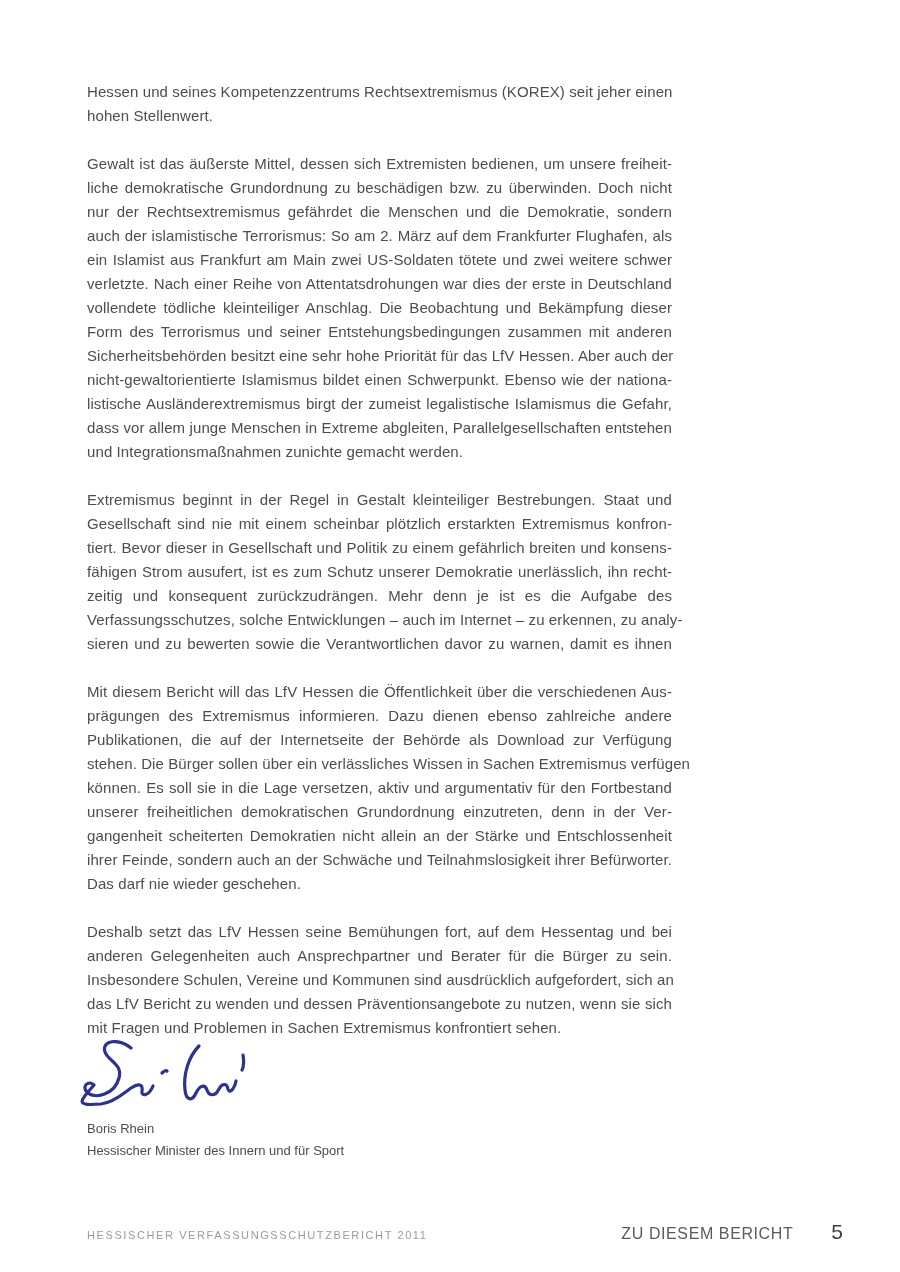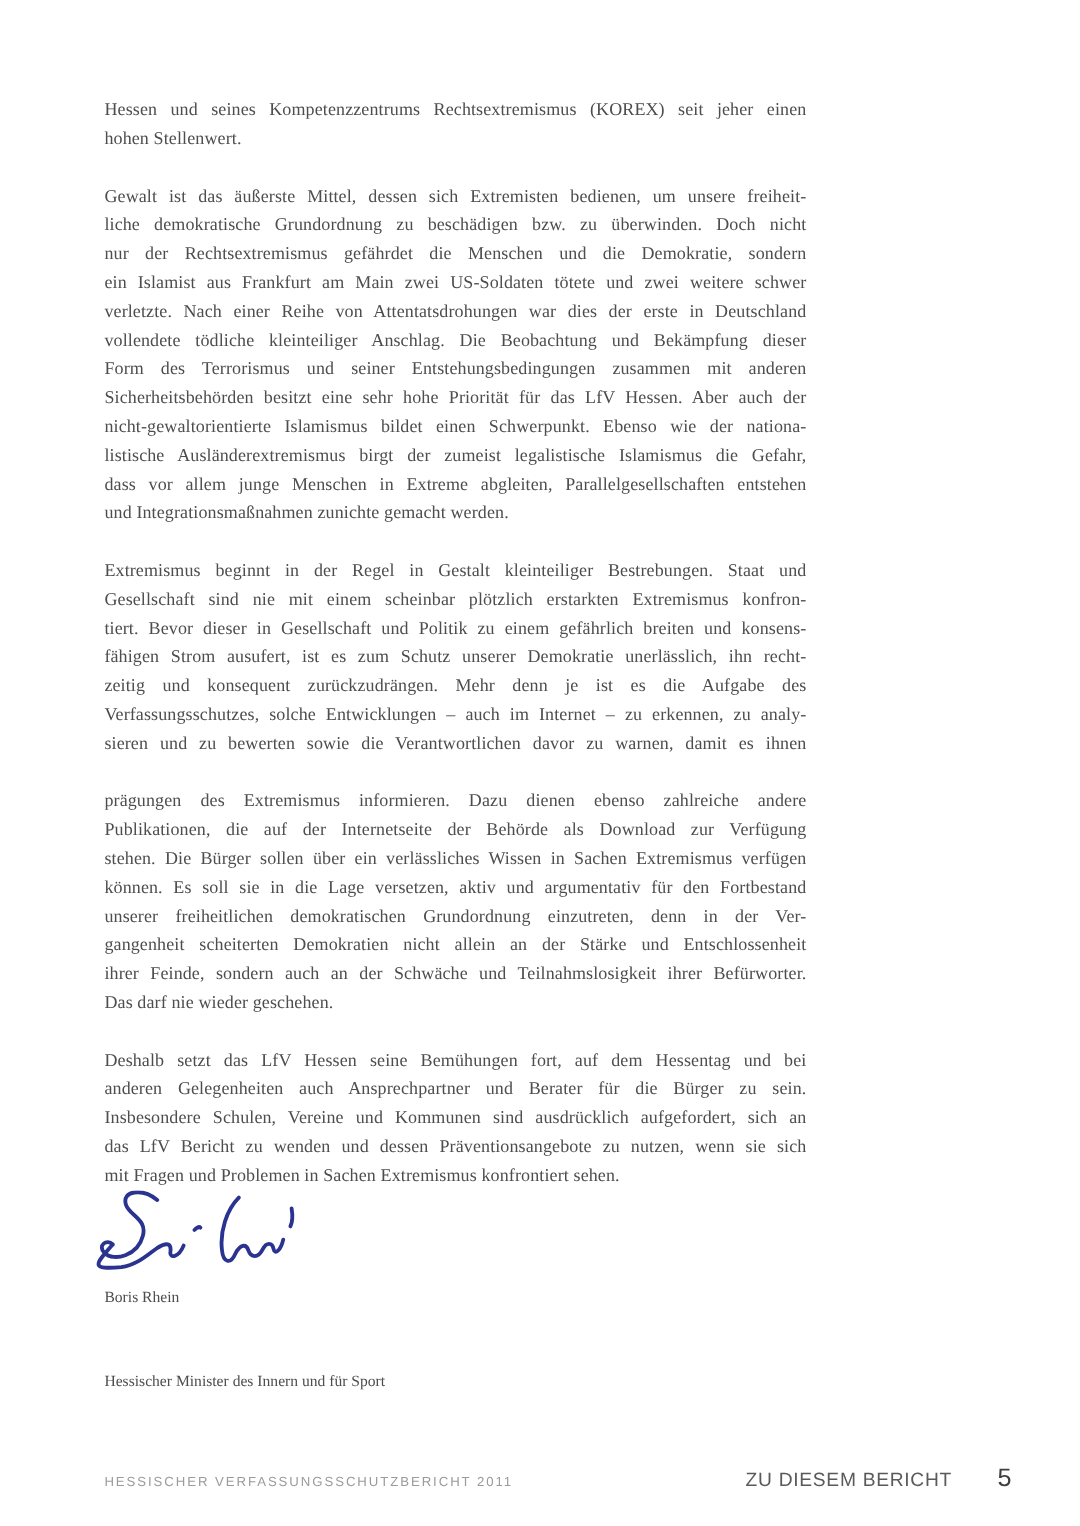--- a/index.html
+++ b/index.html
@@ -9,21 +9,20 @@
     background:#ffffff;
     margin:0 auto;
     font-family:"Liberation Sans", sans-serif;
     overflow:hidden;
   }
   .content {
     position:absolute;
     left:87px; top:80px;
     width:585px;
     color:#4d4d4d;
-    font-family:Liberation Serif, serif;
   }
   .para { margin:0 0 24px 0; }
   .para .line {
     font-size:15px;
     line-height:24px;
     letter-spacing:0.1px;
     white-space:nowrap;
     text-align:justify;
     text-align-last:justify;
   }
@@ -37,21 +36,20 @@
   }
   .sig-name {
     font-size:13px;
     line-height:21px;
     color:#4d4d4d;
   }
   .sig-title {
     font-size:13px;
     line-height:23px;
     color:#4d4d4d;
-    margin-top:48px;
   }
   .footer {
     position:absolute;
     left:87px; right:57px;
     top:1220px;
     display:flex;
     justify-content:space-between;
     align-items:baseline;
   }
   .footer-left {
@@ -83,40 +81,42 @@
   <div class="content">
 
   <div class="para">
         <div class="line">Hessen und seines Kompetenzzentrums Rechtsextremismus (KOREX) seit jeher einen</div>
         <div class="line last">hohen Stellenwert.</div>
       </div>
       <div class="para">
         <div class="line">Gewalt ist das äußerste Mittel, dessen sich Extremisten bedienen, um unsere freiheit-</div>
         <div class="line">liche demokratische Grundordnung zu beschädigen bzw. zu überwinden. Doch nicht</div>
         <div class="line">nur der Rechtsextremismus gefährdet die Menschen und die Demokratie, sondern</div>
+        <div class="line">auch der islamistische Terrorismus: So am 2. März auf dem Frankfurter Flughafen, als</div>
         <div class="line">ein Islamist aus Frankfurt am Main zwei US-Soldaten tötete und zwei weitere schwer</div>
         <div class="line">verletzte. Nach einer Reihe von Attentatsdrohungen war dies der erste in Deutschland</div>
         <div class="line">vollendete tödliche kleinteiliger Anschlag. Die Beobachtung und Bekämpfung dieser</div>
         <div class="line">Form des Terrorismus und seiner Entstehungsbedingungen zusammen mit anderen</div>
         <div class="line">Sicherheitsbehörden besitzt eine sehr hohe Priorität für das LfV Hessen. Aber auch der</div>
         <div class="line">nicht-gewaltorientierte Islamismus bildet einen Schwerpunkt. Ebenso wie der nationa-</div>
         <div class="line">listische Ausländerextremismus birgt der zumeist legalistische Islamismus die Gefahr,</div>
         <div class="line">dass vor allem junge Menschen in Extreme abgleiten, Parallelgesellschaften entstehen</div>
         <div class="line last">und Integrationsmaßnahmen zunichte gemacht werden.</div>
       </div>
       <div class="para">
         <div class="line">Extremismus beginnt in der Regel in Gestalt kleinteiliger Bestrebungen. Staat und</div>
         <div class="line">Gesellschaft sind nie mit einem scheinbar plötzlich erstarkten Extremismus konfron-</div>
         <div class="line">tiert. Bevor dieser in Gesellschaft und Politik zu einem gefährlich breiten und konsens-</div>
         <div class="line">fähigen Strom ausufert, ist es zum Schutz unserer Demokratie unerlässlich, ihn recht-</div>
         <div class="line">zeitig und konsequent zurückzudrängen. Mehr denn je ist es die Aufgabe des</div>
         <div class="line">Verfassungsschutzes, solche Entwicklungen – auch im Internet – zu erkennen, zu analy-</div>
         <div class="line">sieren und zu bewerten sowie die Verantwortlichen davor zu warnen, damit es ihnen</div>
       </div>
       <div class="para">
+        <div class="line">Mit diesem Bericht will das LfV Hessen die Öffentlichkeit über die verschiedenen Aus-</div>
         <div class="line">prägungen des Extremismus informieren. Dazu dienen ebenso zahlreiche andere</div>
         <div class="line">Publikationen, die auf der Internetseite der Behörde als Download zur Verfügung</div>
         <div class="line">stehen. Die Bürger sollen über ein verlässliches Wissen in Sachen Extremismus verfügen</div>
         <div class="line">können. Es soll sie in die Lage versetzen, aktiv und argumentativ für den Fortbestand</div>
         <div class="line">unserer freiheitlichen demokratischen Grundordnung einzutreten, denn in der Ver-</div>
         <div class="line">gangenheit scheiterten Demokratien nicht allein an der Stärke und Entschlossenheit</div>
         <div class="line">ihrer Feinde, sondern auch an der Schwäche und Teilnahmslosigkeit ihrer Befürworter.</div>
         <div class="line last">Das darf nie wieder geschehen.</div>
       </div>
       <div class="para">

